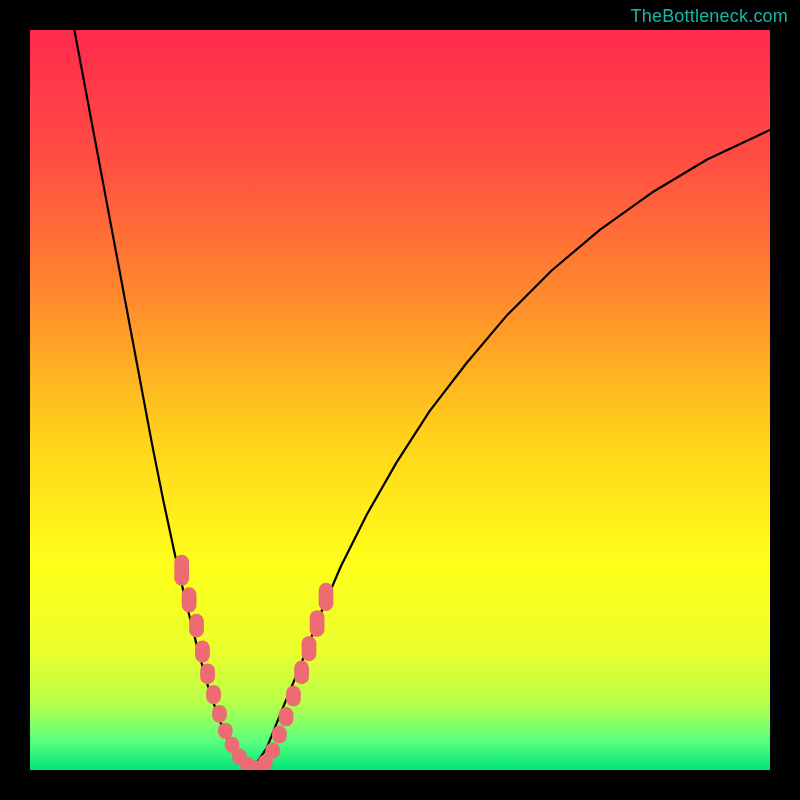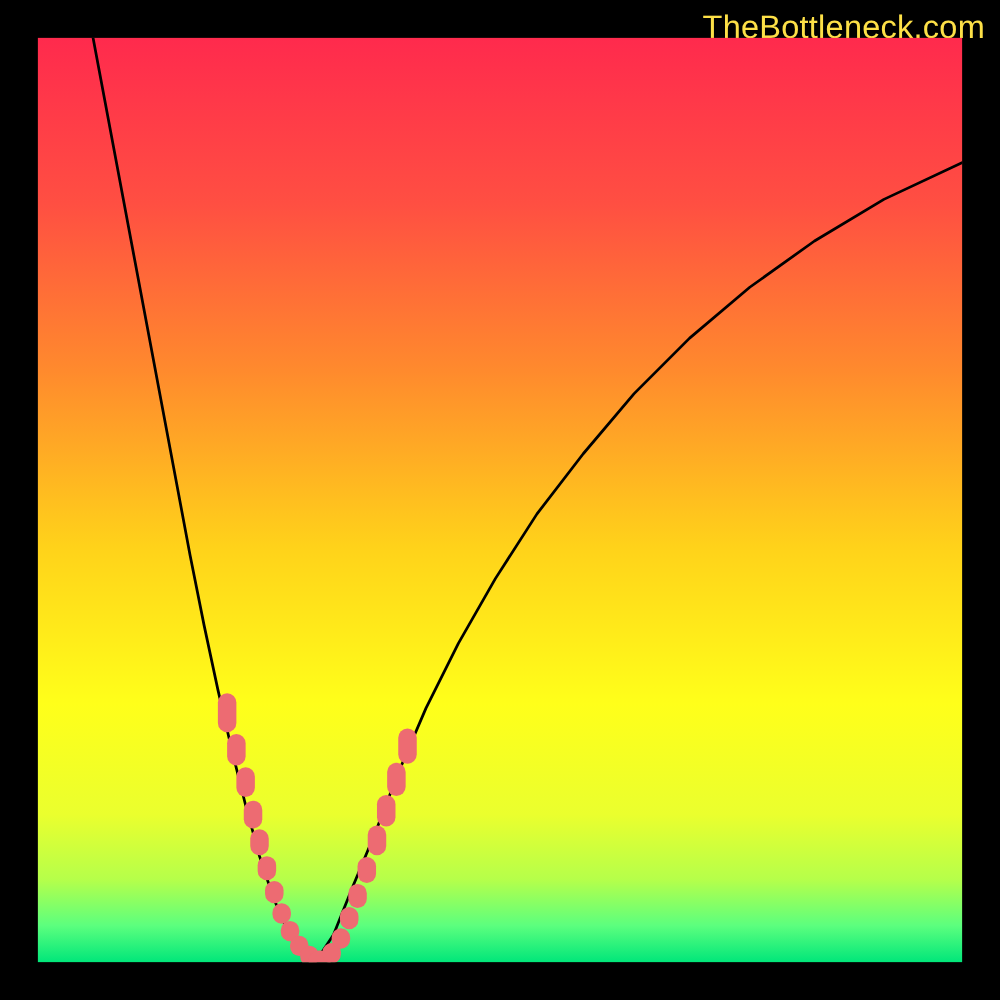--- a/index.html
+++ b/index.html
@@ -38,22 +38,22 @@
     position: absolute;
     top: 0;
     left: 0;
     width: 100%;
     height: 100%;
   }
   .watermark {
     position: absolute;
     top: 6px;
     right: 12px;
-    color: #fde047;
-    font-size: 26px;
+    color: #14b8a6;
+    font-size: 18px;
     font-weight: 500;
     letter-spacing: 0.2px;
   }
 </style>
 </head>
 <body>
 
 <div class="frame">
 
   <div class="watermark">TheBottleneck.com</div>

